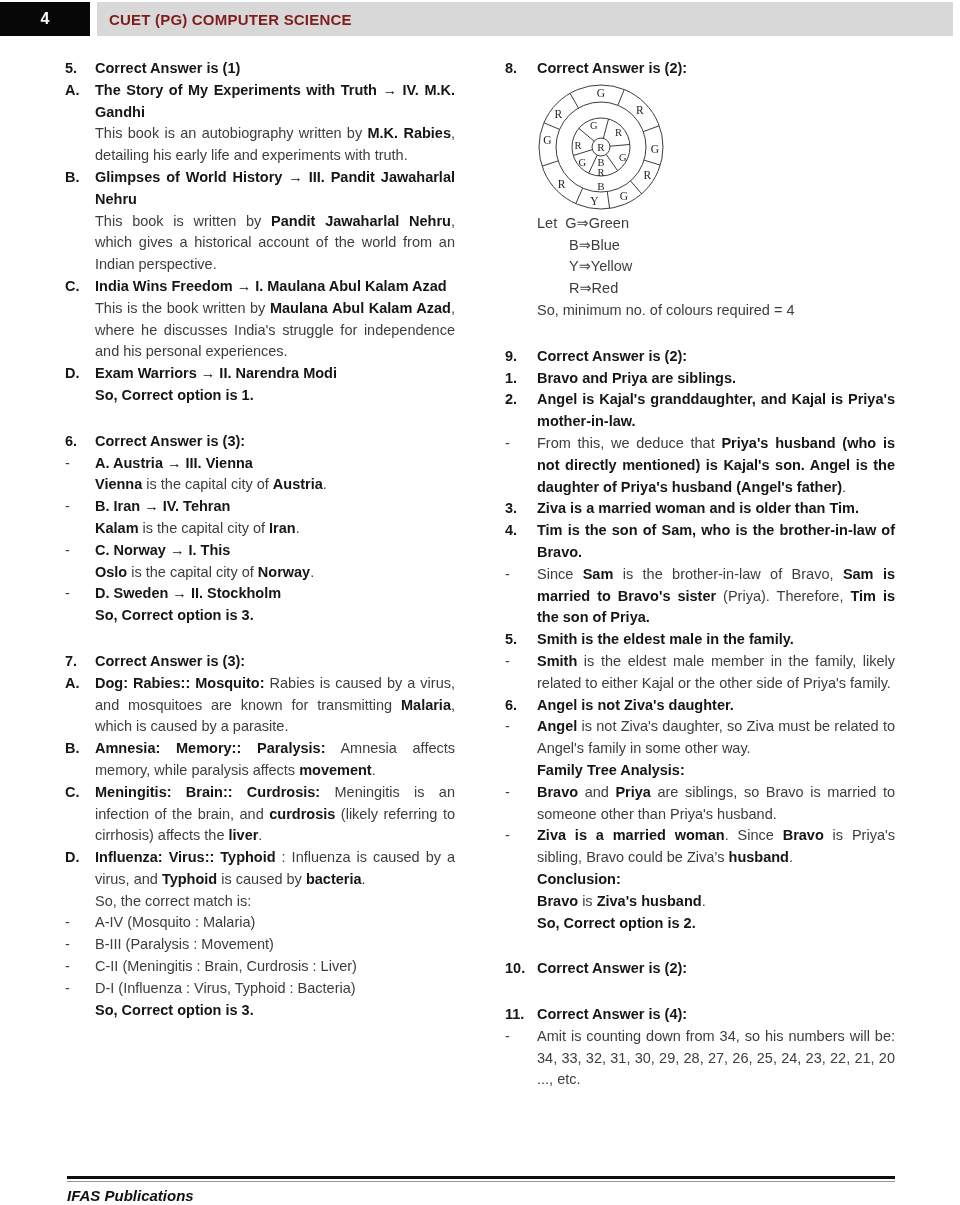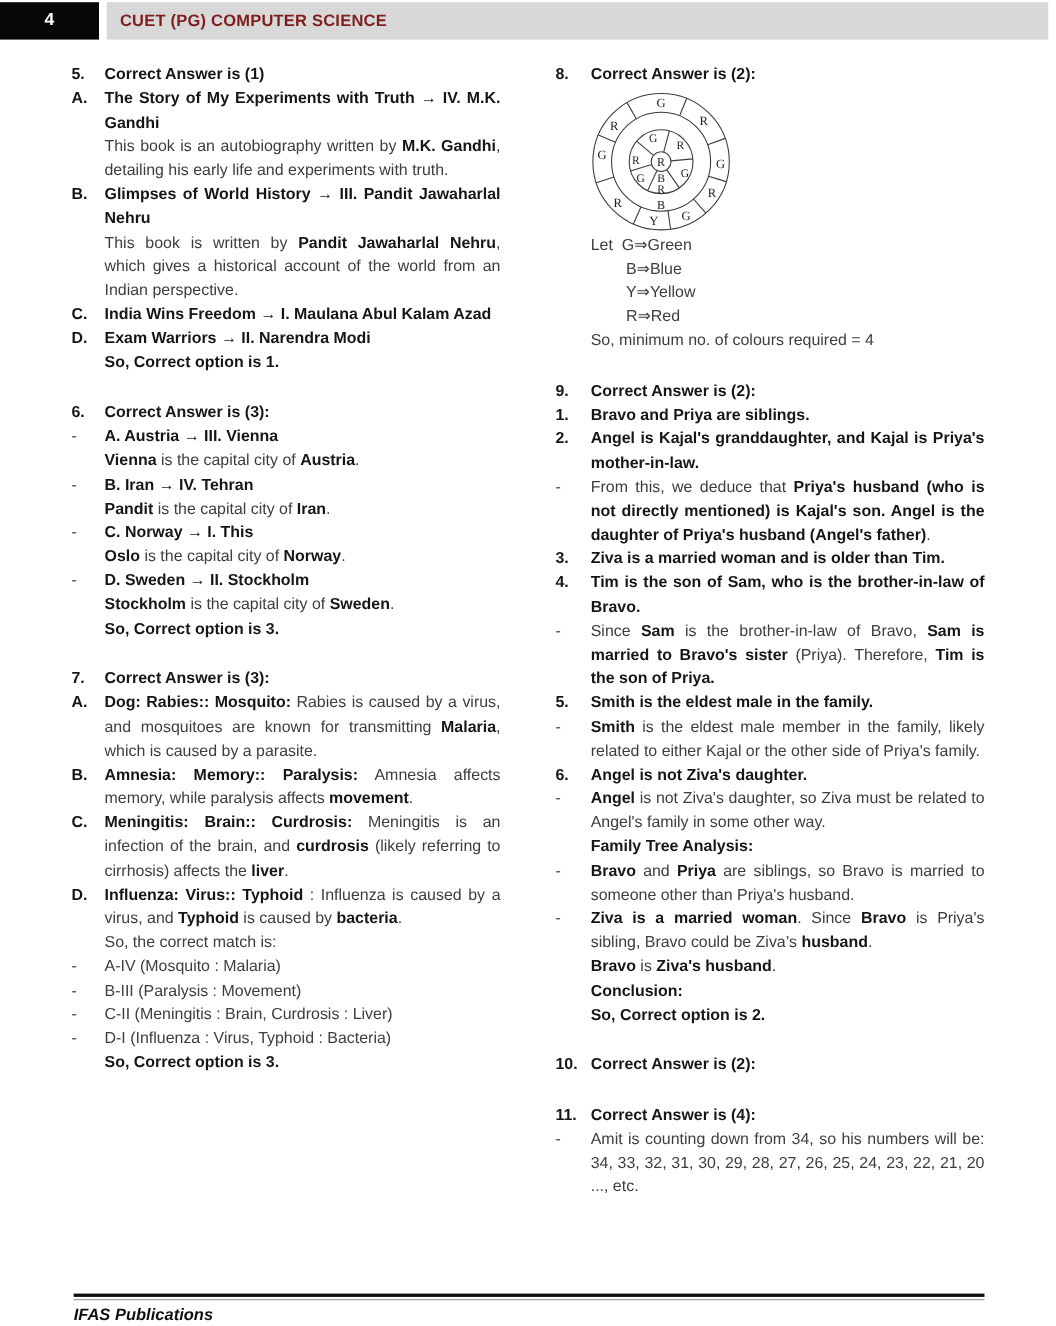--- a/index.html
+++ b/index.html
@@ -47,35 +47,39 @@
           <div class="line">
             <span class="marker b">5.</span>
             <p class="text"><span class="b">Correct Answer is (1)</span></p>
           </div>
           <div class="line">
             <span class="marker b">A.</span>
             <p class="text"><span class="b">The Story of My Experiments with Truth → IV. M.K. Gandhi</span></p>
           </div>
           <div class="line">
             <span class="marker"></span>
-            <p class="text"><span>This book is an autobiography written by </span><span class="b">M.K. Gandhi</span><span>, detailing his early life and experiments with truth.</span></p>
+            <p class="text"><span>This book is an autobiography written by </span><span class="b">M.K. Rabies</span><span>, detailing his early life and experiments with truth.</span></p>
           </div>
           <div class="line">
             <span class="marker b">B.</span>
             <p class="text"><span class="b">Glimpses of World History → III. Pandit Jawaharlal Nehru</span></p>
           </div>
           <div class="line">
             <span class="marker"></span>
             <p class="text"><span>This book is written by </span><span class="b">Pandit Jawaharlal Nehru</span><span>, which gives a historical account of the world from an Indian perspective.</span></p>
           </div>
           <div class="line">
             <span class="marker b">C.</span>
             <p class="text"><span class="b">India Wins Freedom → I. Maulana Abul Kalam Azad</span></p>
           </div>
           <div class="line">
+            <span class="marker"></span>
+            <p class="text"><span>This is the book written by </span><span class="b">Maulana Abul Kalam Azad</span><span>, where he discusses India's struggle for independence and his personal experiences.</span></p>
+          </div>
+          <div class="line">
             <span class="marker b">D.</span>
             <p class="text"><span class="b">Exam Warriors → II. Narendra Modi</span></p>
           </div>
           <div class="line">
             <span class="marker"></span>
             <p class="text"><span class="b">So, Correct option is 1.</span></p>
           </div>
         </div>
         <div class="section">
           <div class="line">
@@ -89,37 +93,33 @@
           <div class="line">
             <span class="marker"></span>
             <p class="text"><span class="b">Vienna</span><span> is the capital city of </span><span class="b">Austria</span><span>.</span></p>
           </div>
           <div class="line">
             <span class="marker">-</span>
             <p class="text"><span class="b">B. Iran → IV. Tehran</span></p>
           </div>
           <div class="line">
             <span class="marker"></span>
-            <p class="text"><span class="b">Pandit</span><span> is the capital city of </span><span class="b">Iran</span><span>.</span></p>
+            <p class="text"><span class="b">Kalam</span><span> is the capital city of </span><span class="b">Iran</span><span>.</span></p>
           </div>
           <div class="line">
             <span class="marker">-</span>
             <p class="text"><span class="b">C. Norway → I. This</span></p>
           </div>
           <div class="line">
             <span class="marker"></span>
             <p class="text"><span class="b">Oslo</span><span> is the capital city of </span><span class="b">Norway</span><span>.</span></p>
           </div>
           <div class="line">
             <span class="marker">-</span>
             <p class="text"><span class="b">D. Sweden → II. Stockholm</span></p>
-          </div>
-          <div class="line">
-            <span class="marker"></span>
-            <p class="text"><span class="b">Stockholm</span><span> is the capital city of </span><span class="b">Sweden</span><span>.</span></p>
           </div>
           <div class="line">
             <span class="marker"></span>
             <p class="text"><span class="b">So, Correct option is 3.</span></p>
           </div>
         </div>
         <div class="section">
           <div class="line">
             <span class="marker b">7.</span>
             <p class="text"><span class="b">Correct Answer is (3):</span></p>
@@ -287,25 +287,25 @@
           <div class="line">
             <span class="marker">-</span>
             <p class="text"><span class="b">Bravo</span><span> and </span><span class="b">Priya</span><span> are siblings, so Bravo is married to someone other than Priya's husband.</span></p>
           </div>
           <div class="line">
             <span class="marker">-</span>
             <p class="text"><span class="b">Ziva is a married woman</span><span>. Since </span><span class="b">Bravo</span><span> is Priya's sibling, Bravo could be Ziva’s </span><span class="b">husband</span><span>.</span></p>
           </div>
           <div class="line">
             <span class="marker"></span>
+            <p class="text"><span class="b">Conclusion:</span></p>
+          </div>
+          <div class="line">
+            <span class="marker"></span>
             <p class="text"><span class="b">Bravo</span><span> is </span><span class="b">Ziva's husband</span><span>.</span></p>
-          </div>
-          <div class="line">
-            <span class="marker"></span>
-            <p class="text"><span class="b">Conclusion:</span></p>
           </div>
           <div class="line">
             <span class="marker"></span>
             <p class="text"><span class="b">So, Correct option is 2.</span></p>
           </div>
         </div>
         <div class="section">
           <div class="line">
             <span class="marker b">10.</span>
             <p class="text"><span class="b">Correct Answer is (2):</span></p>

